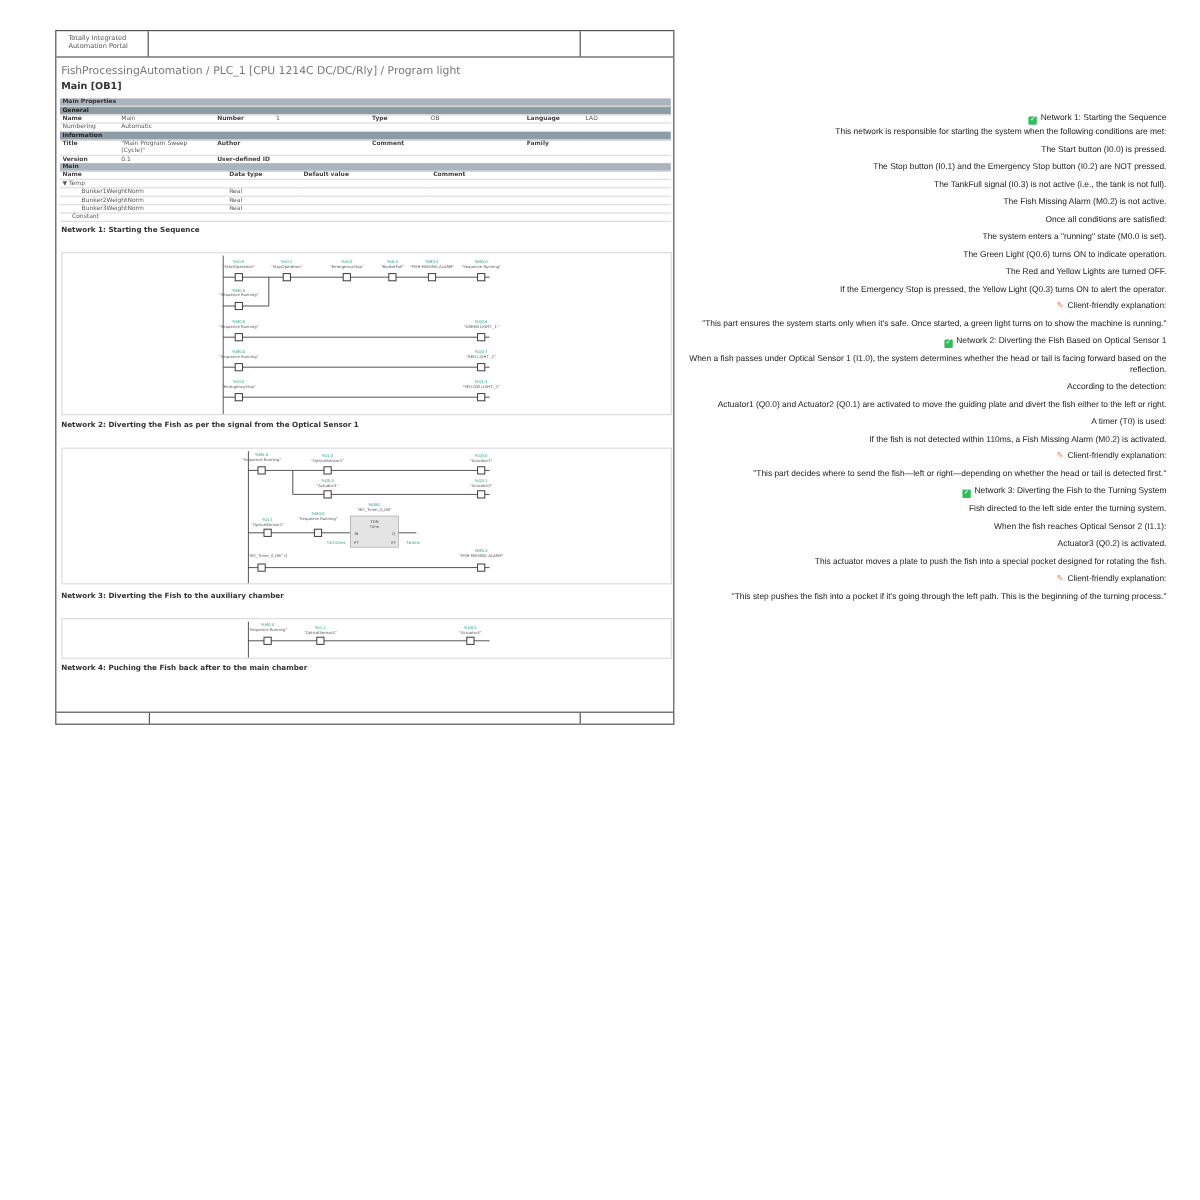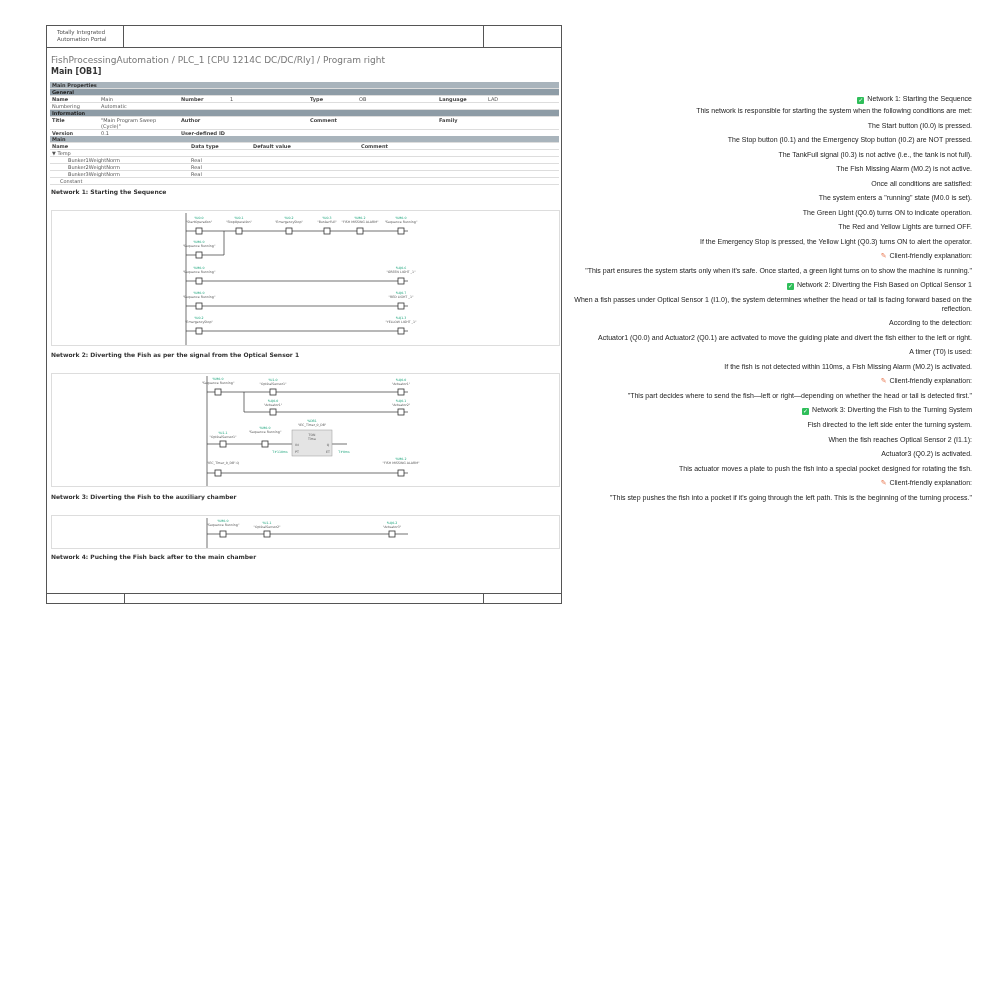--- a/index.html
+++ b/index.html
@@ -32,21 +32,21 @@
 
 <div class="page">
   <div class="hdr">
     <div class="c1">
       <div>Totally Integrated</div>
       <div>Automation Portal</div>
     </div>
     <div class="c3"></div>
   </div>
 
-  <div class="path">FishProcessingAutomation / PLC_1 [CPU 1214C DC/DC/Rly] / Program right</div>
+  <div class="path">FishProcessingAutomation / PLC_1 [CPU 1214C DC/DC/Rly] / Program light</div>
   <div class="blk">Main [OB1]</div>
 
   <table class="props" style="top:56px;">
     <tbody>
         <tr>
           <td colspan="8" class="sec">Main Properties</td>
         </tr>
     <tr>
           <td colspan="8" class="sub">General</td>
         </tr>

